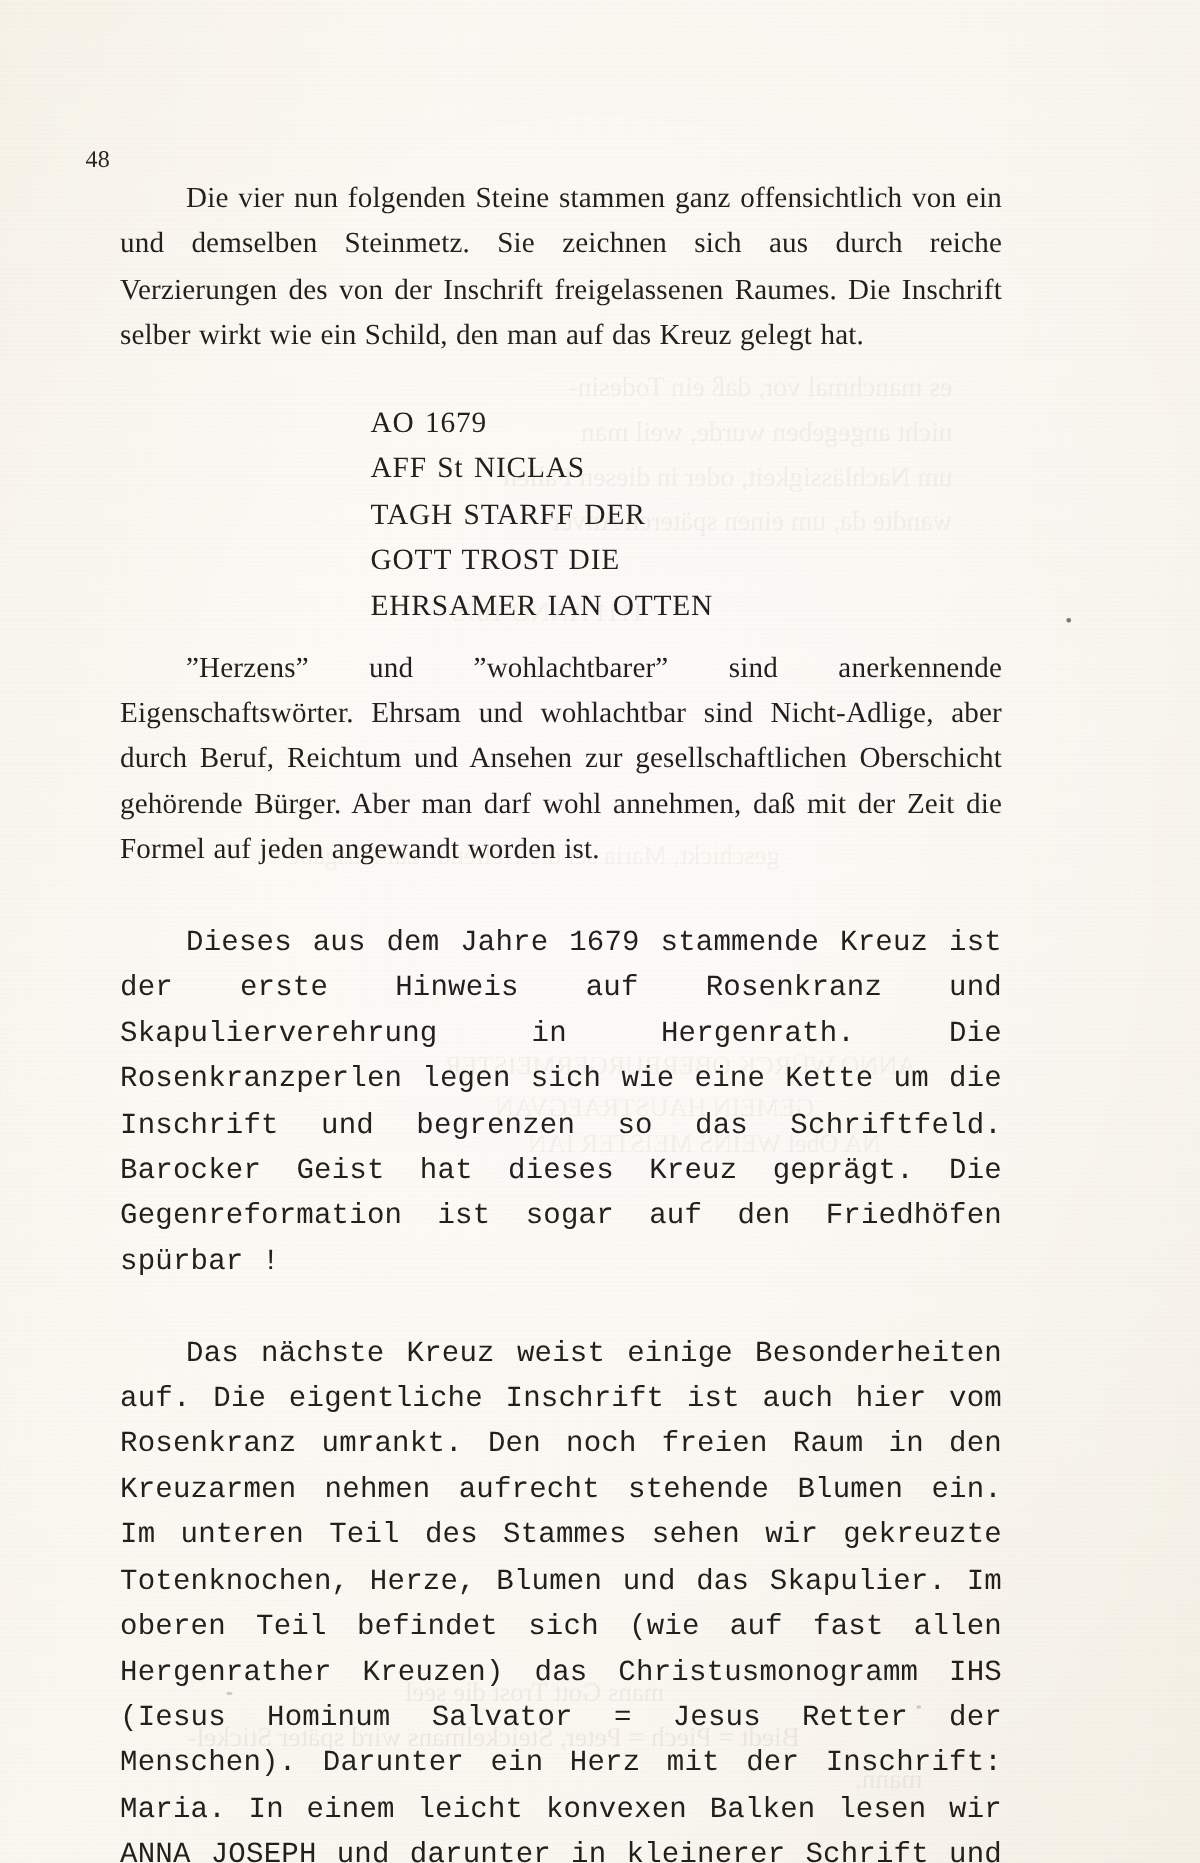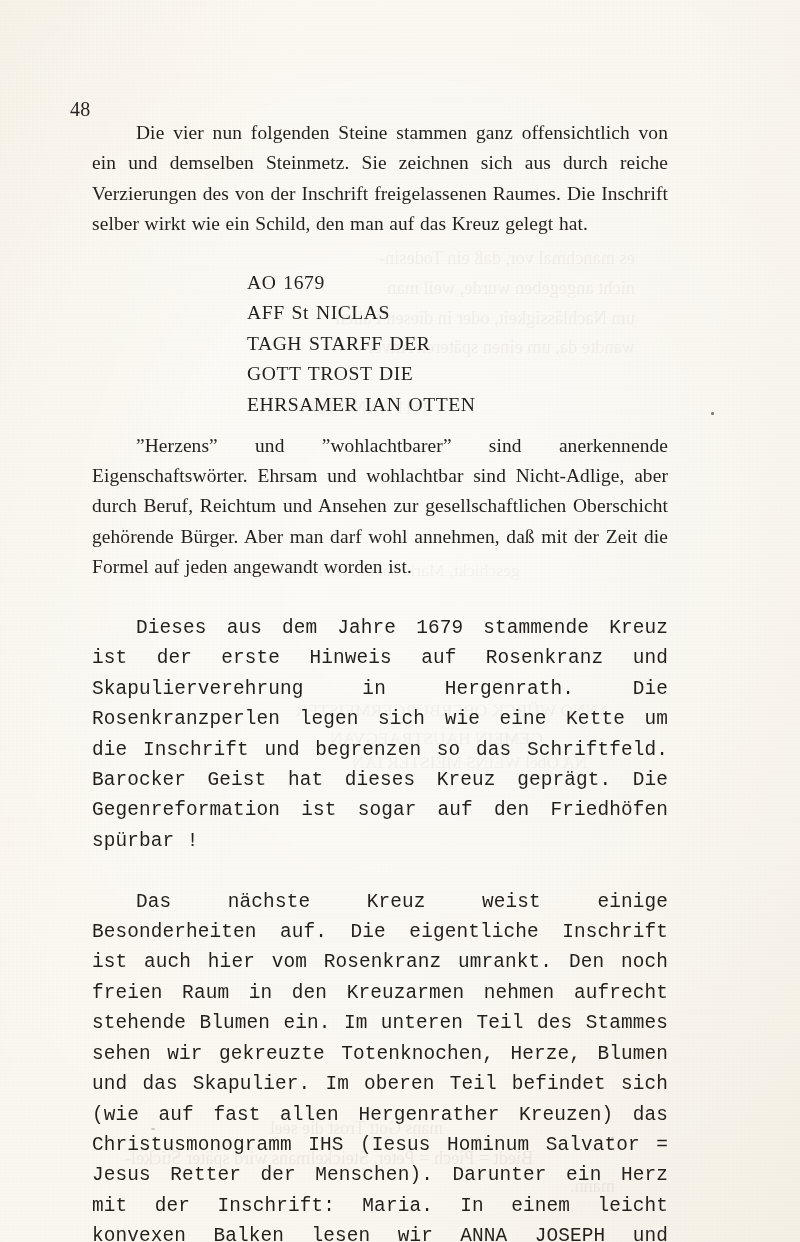--- a/index.html
+++ b/index.html
@@ -52,36 +52,36 @@
   .bleed-block {
     position: absolute;
     transform: scaleX(-1);
     filter: blur(0.5px);
     line-height: 1.62;
   }
 
   
   .folio {
     position: absolute;
-    left: 70px;
+    left: 57px;
     top: 98px;
-    font-size: 20px;
+    font-size: 16px;
     letter-spacing: 0.2px;
     color: #2a2522;
   }
 
   .column {
     position: absolute;
     left: 76px;
     top: 118px;
     width: 592px;
   }
 
   p.para {
-    margin: 0 0 0 16px;
+    margin: 0 0 0 4px;
     text-align: justify;
     text-justify: inter-word;
     font-size: 19.4px;
     line-height: 30.4px;
     letter-spacing: 0.12px;
     word-spacing: 0.6px;
     text-indent: 44px;
     color: #231f1c;
   }
   p.para + p.para { margin-top: 30.4px; font-family: Liberation Mono, monospace; }

